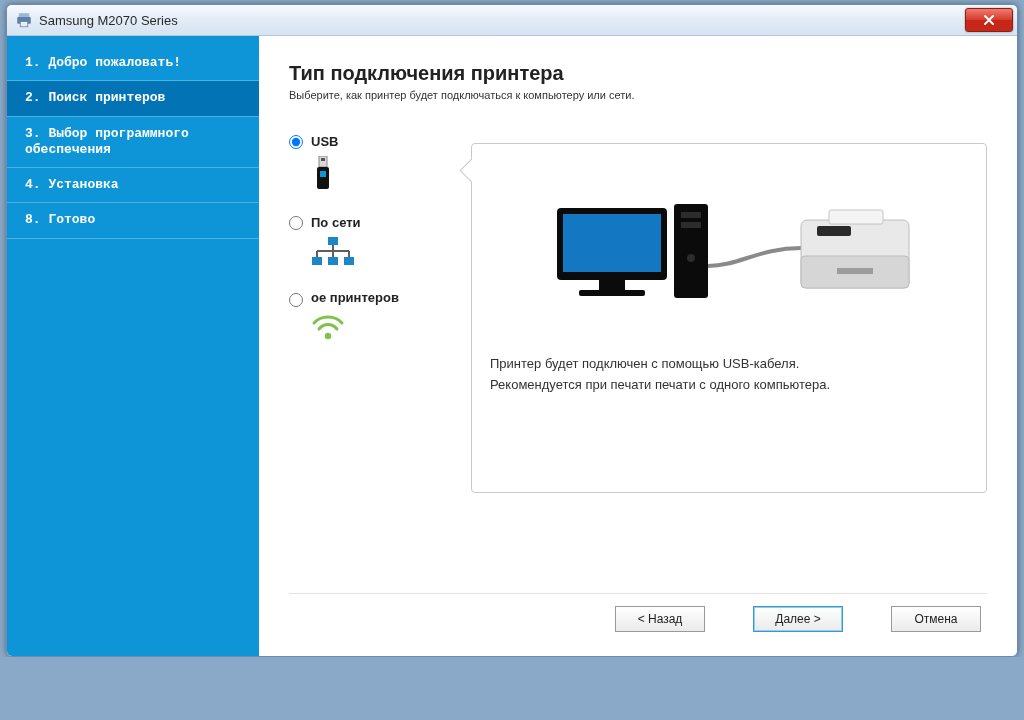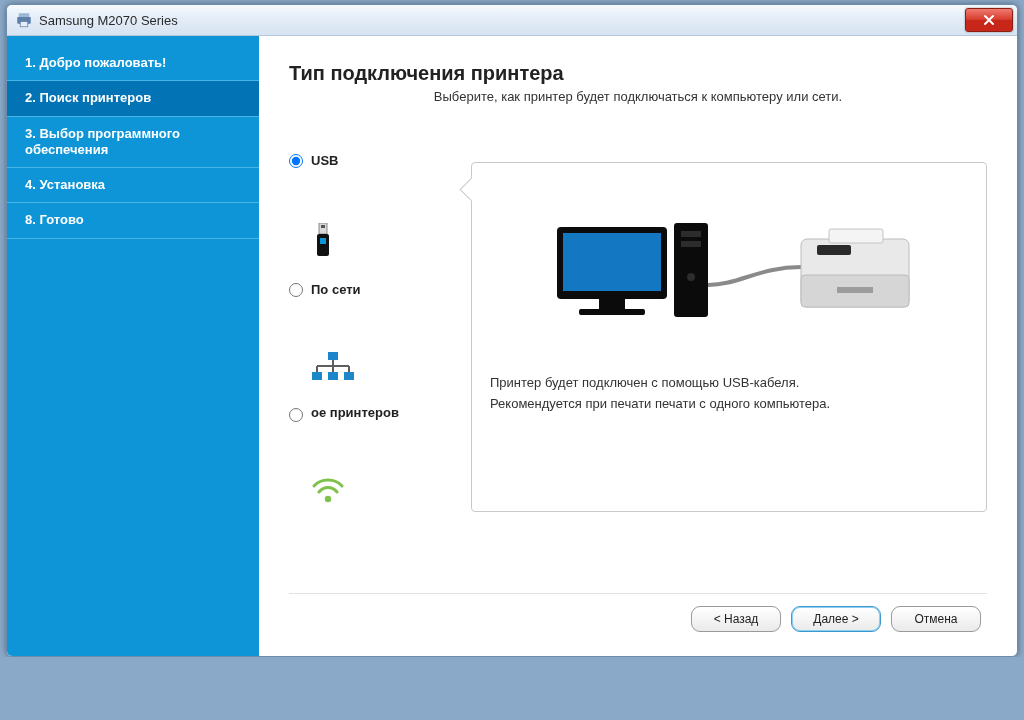--- a/index.html
+++ b/index.html
@@ -3,39 +3,39 @@
 <meta charset="utf-8">
 <style>
   html,body{margin:0;padding:0;font-family:"Segoe UI",Tahoma,Arial,sans-serif;font-size:13px;color:#222;background:#8aa9c8;}
   .window{width:1010px;margin:4px auto 0;background:#fff;border:1px solid #6b8bb0;border-radius:6px;box-shadow:0 0 6px rgba(0,0,0,.4);overflow:hidden;}
   .titlebar{height:30px;background:linear-gradient(#f6fafe,#e4edf7 45%,#d6e3f2);border-bottom:1px solid #b6c7dc;display:flex;align-items:center;padding:0 4px 0 8px;}
   .titlebar .app-icon{width:18px;height:18px;margin-right:6px;flex-shrink:0;}
   .titlebar .title{flex:1;color:#2a2a2a;font-size:13px;}
   .close-btn{width:46px;height:22px;border-radius:3px;background:linear-gradient(#f07a70,#d73d2e 48%,#c62718 52%,#c62718);border:1px solid #8a1f14;box-shadow:0 0 2px rgba(0,0,0,.4);display:flex;align-items:center;justify-content:center;cursor:pointer;}
   .close-btn svg{width:12px;height:12px;}
   .body{display:flex;min-height:620px;}
-  .sidebar{width:252px;background:#0e95d8;background:linear-gradient(#0e95d8,#0e95d8);color:#fff;padding-top:10px;}
+  .sidebar{width:252px;background:#0e95d8;background:linear-gradient(#0e95d8,#0e95d8);color:#fff;padding-top:10px;font-family:Liberation Mono, monospace;}
   .sidebar .step{padding:9px 14px 9px 18px;border-bottom:1px solid #49b5e6;font-size:13px;font-weight:bold;line-height:1.25;}
   .sidebar .step.active{background:#0274b6;}
   .main{flex:1;padding:26px 30px 14px 30px;display:flex;flex-direction:column;position:relative;box-sizing:border-box;}
   .page-title{font-size:20px;font-weight:bold;margin:0 0 4px;}
-  .page-sub{font-size:13px;color:#333;margin-bottom:44px;text-align:center;}
+  .page-sub{font-size:11px;color:#333;margin-bottom:28px;}
   .content-row{display:flex;gap:22px;align-items:flex-start;}
   .options{width:160px;display:flex;flex-direction:column;gap:24px;padding-top:6px;}
-  .opt{display:flex;flex-direction:column;align-items:flex-start;gap:48px;}
+  .opt{display:flex;flex-direction:column;align-items:flex-start;}
   .opt-row{display:flex;align-items:center;gap:8px;}
   .opt input[type=radio]{width:14px;height:14px;margin:0;}
   .opt-label{font-weight:bold;color:#222;line-height:1.15;}
   .opt-icon{margin:6px 0 0 22px;}
   .info-panel{flex:1;border:1px solid #c9c9c9;border-radius:4px;min-height:350px;position:relative;padding:14px 18px 18px;box-sizing:border-box;margin-top:14px;}
   .info-panel::before{content:"";position:absolute;left:-9px;top:18px;width:16px;height:16px;background:#fff;border-left:1px solid #c9c9c9;border-bottom:1px solid #c9c9c9;transform:rotate(45deg);}
   .illus{display:flex;align-items:flex-end;justify-content:center;gap:10px;height:150px;margin:18px 0 30px;}
   .desc p{margin:6px 0;font-size:13px;color:#333;}
   .footer{margin-top:auto;display:flex;justify-content:flex-end;gap:10px;padding:12px 6px 10px 0;border-top:1px solid #e2e2e2;}
-  .btn{min-width:90px;height:26px;border:1px solid #9a9a9a;border-radius:9px;background:linear-gradient(#ffffff,#eaeaea);font-size:12px;color:#222;cursor:pointer;padding:0 12px;}
+  .btn{min-width:90px;height:26px;border:1px solid #9a9a9a;border-radius:0;background:linear-gradient(#ffffff,#eaeaea);font-size:12px;color:#222;cursor:pointer;padding:0 12px;margin-left:38px;}
   .btn.primary{border:1px solid #3c98cc;box-shadow:0 0 0 1px #8bd0f5 inset;}
   
   svg{display:block;}
 </style>
 </head>
 <body>
 
 <div class="window">
   <div class="titlebar">
     <span class="app-icon">

